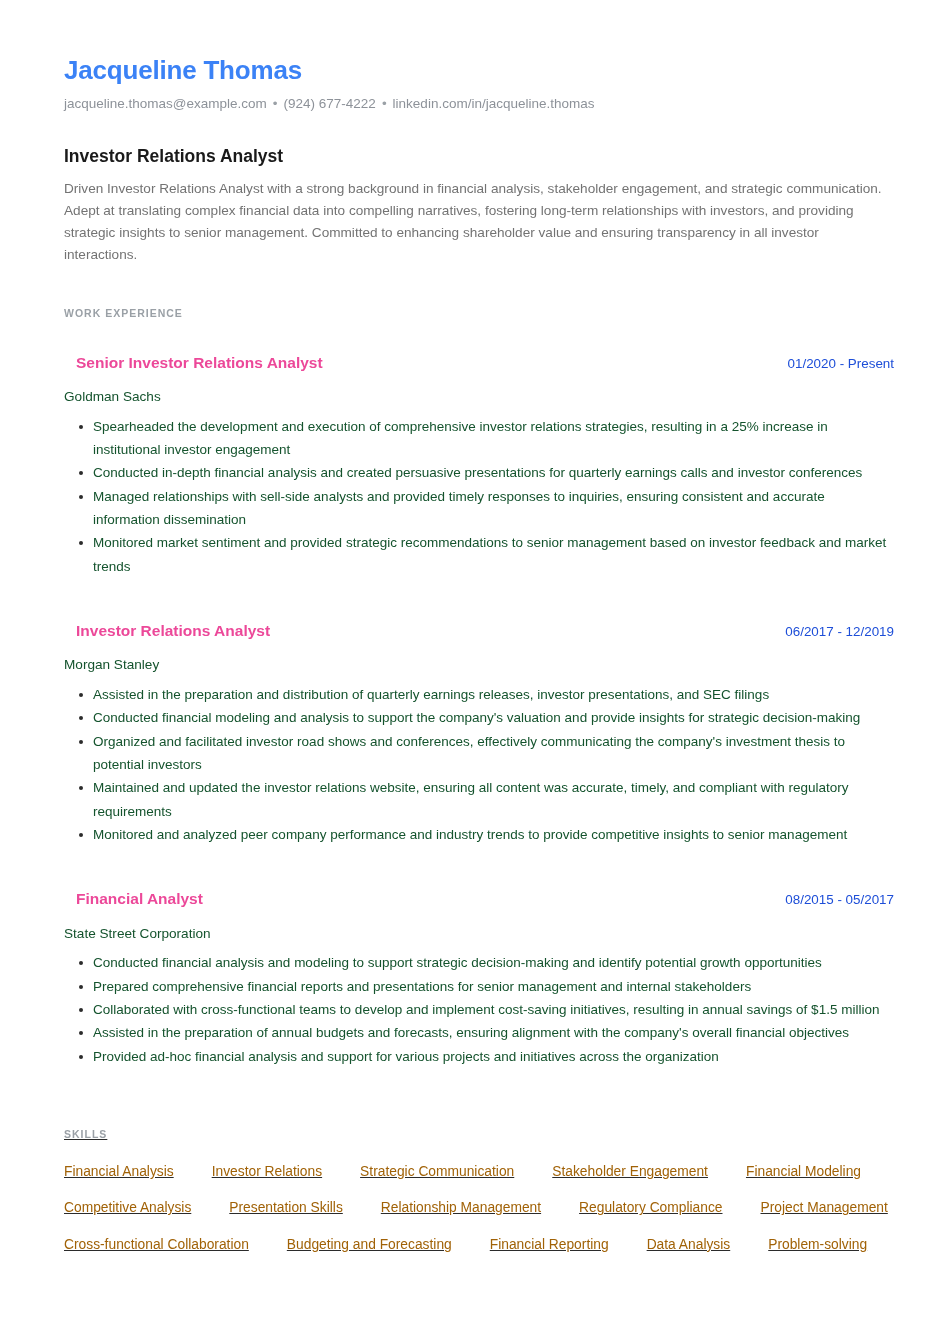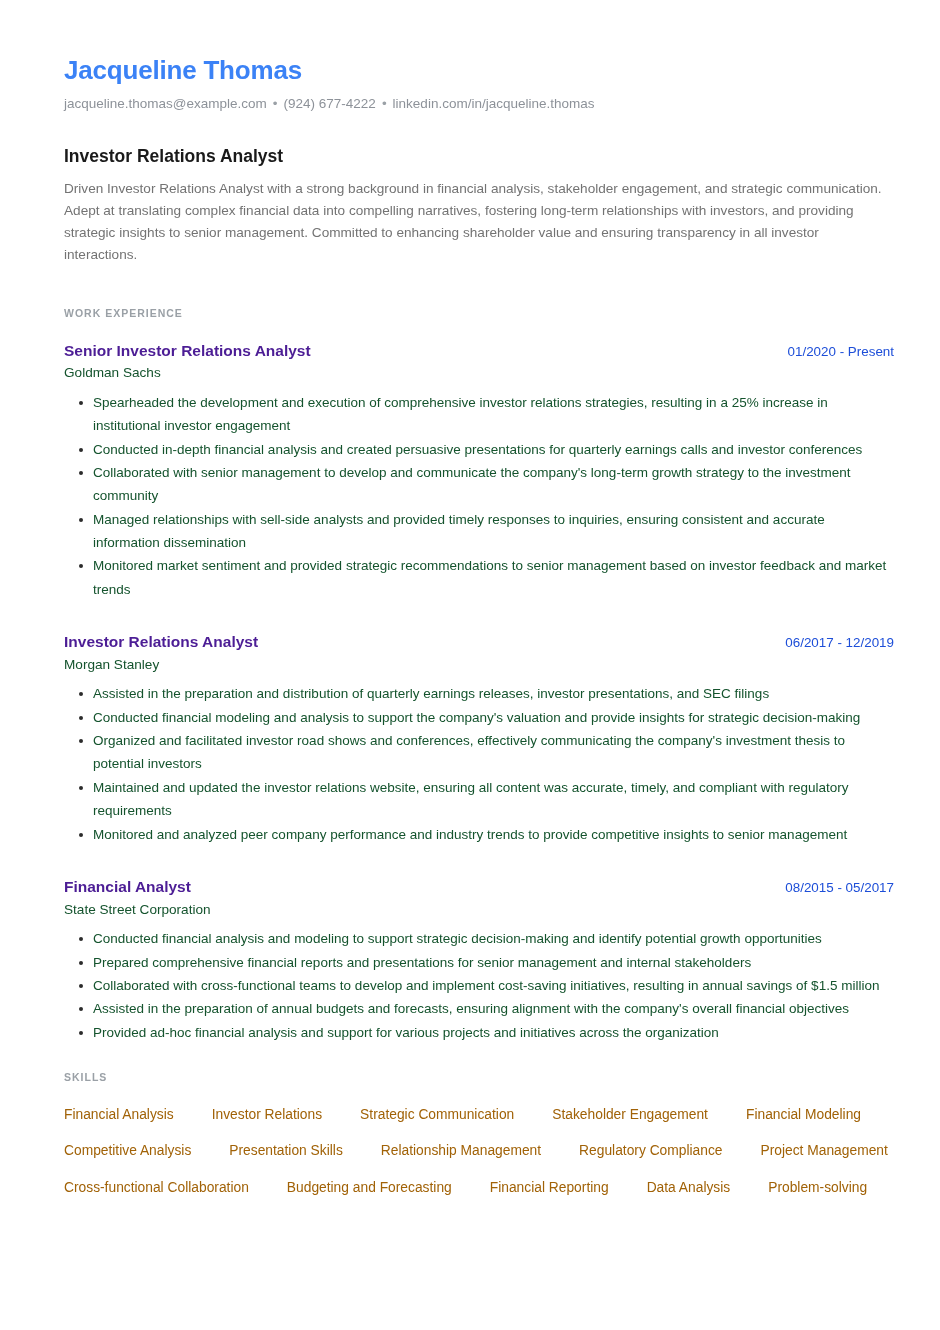--- a/index.html
+++ b/index.html
@@ -86,22 +86,22 @@
   .job-top {
     display: flex;
     align-items: baseline;
     justify-content: space-between;
     gap: 20px;
   }
 
   .job-title {
     font-size: 15.5px;
     font-weight: bold;
-    color: #4c1d95;
-    margin: 0;
+    color: #ec4899;
+    margin: 12px;
     line-height: 1.25;
   }
 
   .job-dates {
     font-size: 13.4px;
     color: #1d4ed8;
     white-space: nowrap;
     line-height: 1.25;
   }
 
@@ -132,21 +132,21 @@
     position: absolute;
     left: 15px;
     top: 10px;
     width: 4px;
     height: 4px;
     border-radius: 50%;
     background: #2b2b2b;
   }
 
   
-  .skills-section { margin-top: 27px; }
+  .skills-section { margin-top: 60px; text-decoration: underline; }
 
   .skills-rows { margin-top: 2px; }
 
   .skills-row {
     display: flex;
     flex-wrap: nowrap;
     align-items: baseline;
     margin-bottom: 17px;
   }
 
@@ -179,21 +179,20 @@
     <div class="jobs-list">
         <div class="job">
           <div class="job-top">
             <h3 class="job-title">Senior Investor Relations Analyst</h3>
             <div class="job-dates">01/2020 - Present</div>
           </div>
           <div class="job-company">Goldman Sachs</div>
           <ul class="bullets">
             <li class="bullet">Spearheaded the development and execution of comprehensive investor relations strategies, resulting in a 25% increase in institutional investor engagement</li>
             <li class="bullet">Conducted in-depth financial analysis and created persuasive presentations for quarterly earnings calls and investor conferences</li>
-            <li class="bullet">Collaborated with senior management to develop and communicate the company's long-term growth strategy to the investment community</li>
             <li class="bullet">Managed relationships with sell-side analysts and provided timely responses to inquiries, ensuring consistent and accurate information dissemination</li>
             <li class="bullet">Monitored market sentiment and provided strategic recommendations to senior management based on investor feedback and market trends</li>
           </ul>
         </div>
         <div class="job">
           <div class="job-top">
             <h3 class="job-title">Investor Relations Analyst</h3>
             <div class="job-dates">06/2017 - 12/2019</div>
           </div>
           <div class="job-company">Morgan Stanley</div>

